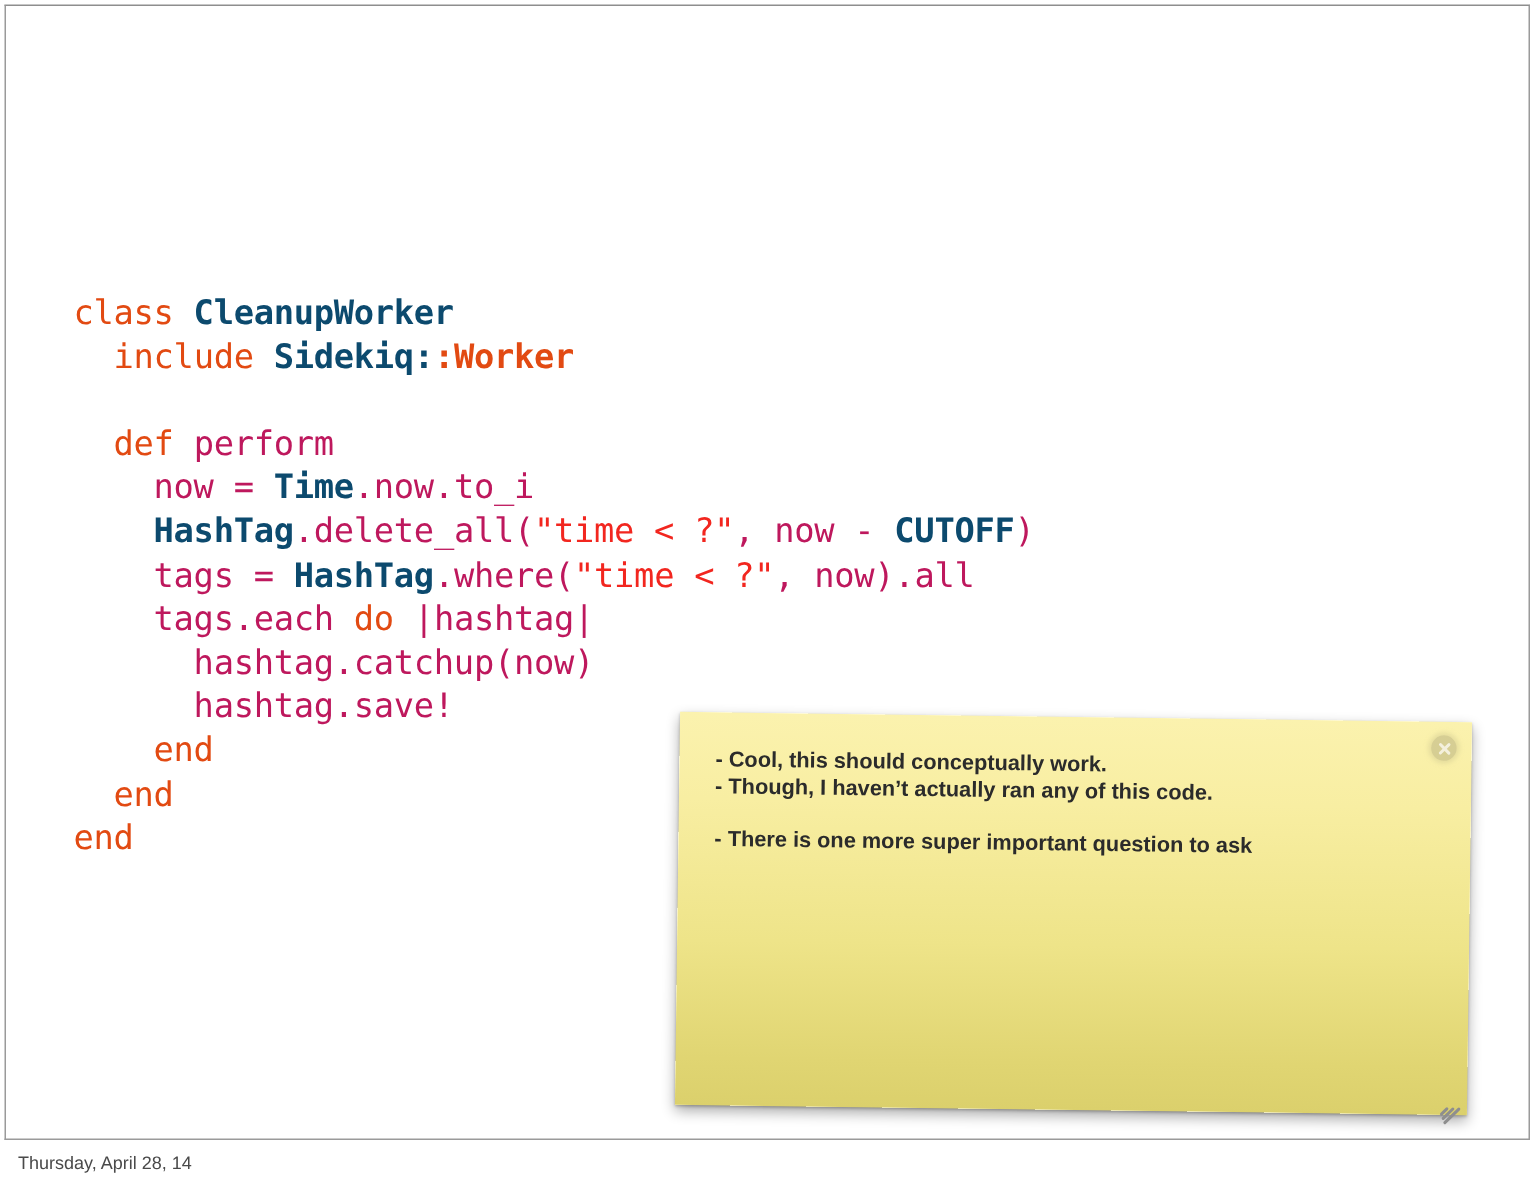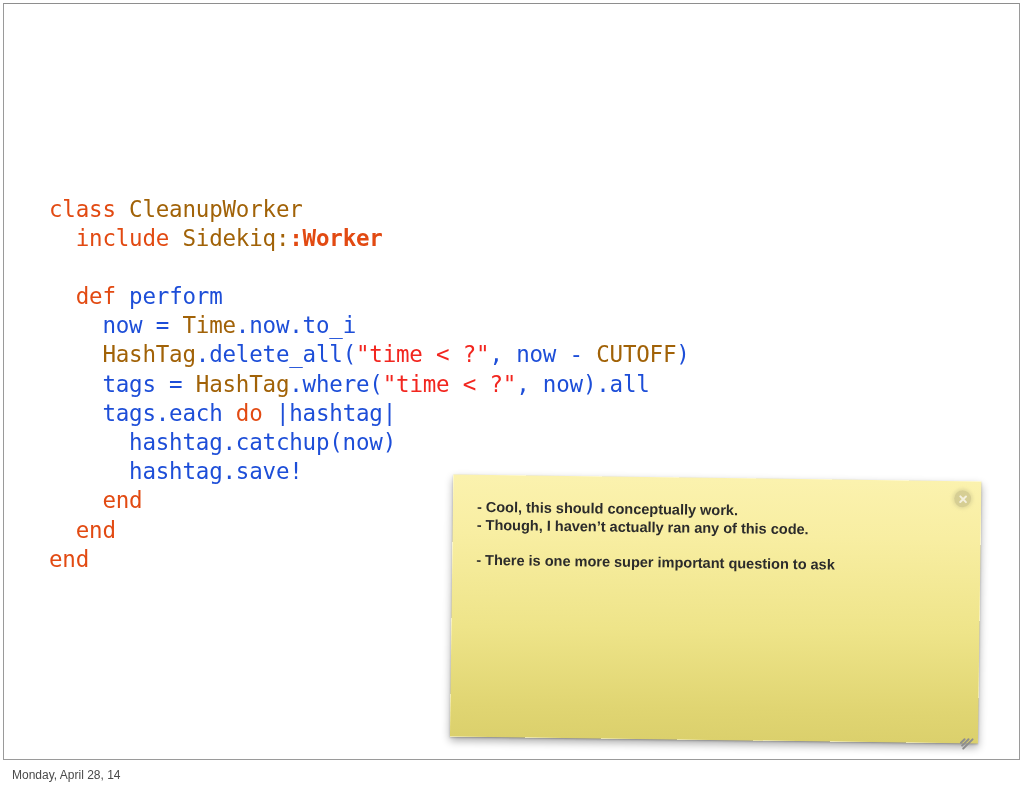--- a/index.html
+++ b/index.html
@@ -44,22 +44,22 @@
     left: 49px;
     top: 172px;
     font-family: "DejaVu Sans Mono", "Liberation Mono", monospace;
     font-size: 22.5px;
     line-height: 29.2px;
     white-space: pre;
     letter-spacing: -0.2px;
   }
   .ln { display: block; height: 29.2px; }
   .kw   { color: #e24a12; margin-top: 36px; }              
-  .cst  { color: #a16207; font-weight: normal; }  
-  .id   { color: #1d4ed8; }              
+  .cst  { color: #0c4a6e; font-weight: bold; }  
+  .id   { color: #be185d; }              
   .str  { color: #f2261f; }              
 
   
   #note-wrap {
     position: absolute;
     left: 452px;
     top: 478px;
     width: 528px;
     height: 262px;
     transform: rotate(0.75deg);
@@ -158,15 +158,15 @@
 - There is one more super important question to ask</div>
       <div id="note-close"></div>
       <div id="note-grip">
         <i></i>
         <i></i>
         <i></i>
       </div>
     </div>
   </div>
 
-  <div id="footer-date">Monday, April 28, 14</div>
+  <div id="footer-date">Thursday, April 28, 14</div>
 
 </div>
 
 </body></html>

